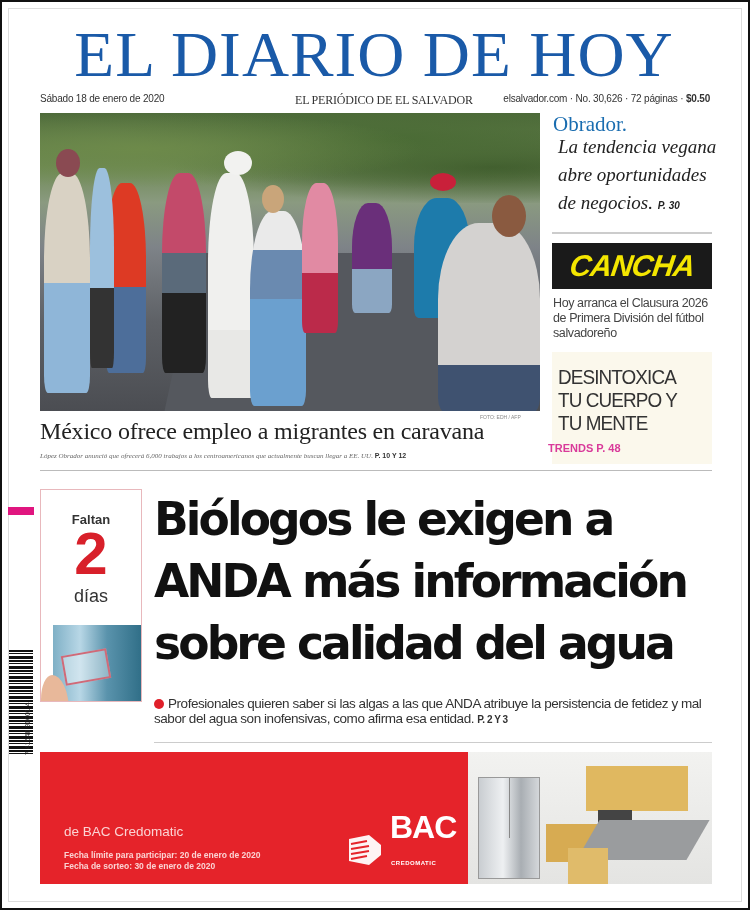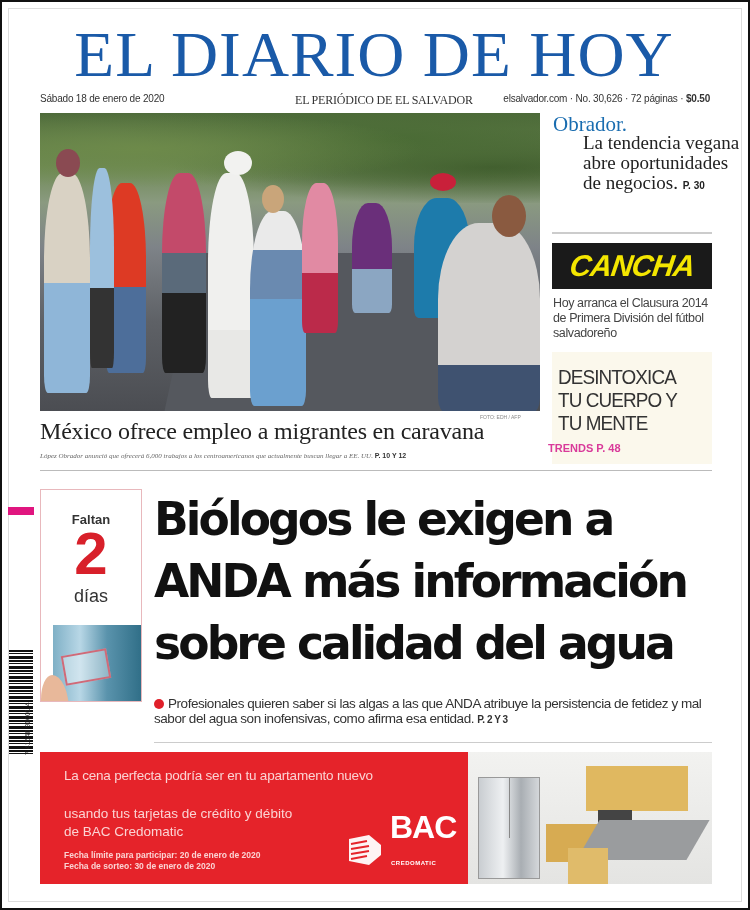--- a/index.html
+++ b/index.html
@@ -19,21 +19,21 @@
   .edition b { font-weight: bold; }
 
   .photo { position: absolute; left: 40px; top: 113px; width: 500px; height: 298px; overflow: hidden;
     background: linear-gradient(180deg, #4d6a3a 0%, #6f8a55 18%, #8a9a80 30%, #7e8388 45%, #5e6166 70%, #4b4d52 100%); }
   .photo .road { position: absolute; left: 140px; top: 140px; width: 300px; height: 170px; background: #55585e; transform: skewX(-12deg); }
   .photo .trees { position: absolute; left: 0; top: 0; width: 100%; height: 90px; background: radial-gradient(ellipse at 20% 40%, #6d8a4a 0%, transparent 50%), radial-gradient(ellipse at 70% 30%, #4a6b35 0%, transparent 55%), radial-gradient(ellipse at 90% 60%, #3e5a2c 0%, transparent 50%); }
   .person { position: absolute; border-radius: 40% 40% 8% 8%; }
   .head { position: absolute; border-radius: 50%; background: #8b5e44; }
   .photo-credit { position: absolute; left: 480px; top: 414px; font-size: 5px; color: #888; }
   .neg-kicker { position: absolute; left: 553px; top: 112px; font-family: "Liberation Serif", serif; font-size: 21px; color: #1a6db0; }
-  .neg-head { position: absolute; left: 583px; top: 133px; width: 160px; font-family: "Liberation Serif", serif; font-size: 19px; line-height: 20px; color: #222; }
+  .neg-head { position: absolute; left: 558px; top: 133px; width: 160px; font-family: "Liberation Serif", serif; font-size: 19px; line-height: 28px; color: #222; font-style: italic; }
   .neg-head .page { font-family: "Liberation Sans", sans-serif; font-size: 10px; font-weight: bold; }
   .rule { position: absolute; height: 2px; background: #ccc; }
 
   .cancha-box { position: absolute; left: 552px; top: 243px; width: 160px; height: 46px; background: #1a1a1a; }
   .cancha-logo { position: absolute; left: 0; top: 0; width: 160px; height: 46px; text-align: center; font-family: "Liberation Sans", sans-serif; font-weight: bold; font-style: italic; font-size: 30px; line-height: 46px; color: #f4e600; letter-spacing: -1px; transform: skewX(-8deg); }
   .cancha-text { position: absolute; left: 553px; top: 296px; width: 162px; font-size: 12.5px; line-height: 15px; color: #444; letter-spacing: -0.4px; }
 
   .trends-box { position: absolute; left: 552px; top: 352px; width: 160px; height: 112px; background: #fbf8ec; }
   .trends-head { position: absolute; left: 558px; top: 365px; width: 150px; font-size: 21px; line-height: 23px; color: #333; letter-spacing: -1px; transform: scaleX(0.9); transform-origin: left; }
   .trends-ref { position: absolute; left: 548px; top: 442px; font-size: 11px; color: #d93a9a; font-weight: bold; }
@@ -130,21 +130,21 @@
 <div class="neg-kicker">Obrador.</div>
 <div class="neg-head">
   <span>La tendencia vegana abre oportunidades de negocios.</span>
   <span class="page">P. 30</span>
 </div>
 <div class="rule" style="left:552px;top:232px;width:160px;"></div>
 
 <div class="cancha-box">
   <div class="cancha-logo">CANCHA</div>
 </div>
-<div class="cancha-text">Hoy arranca el Clausura 2014 de Primera División del fútbol salvadoreño</div>
+<div class="cancha-text">Hoy arranca el Clausura 2026 de Primera División del fútbol salvadoreño</div>
 
 <div class="trends-box"></div>
 <div class="trends-head">
   <div>DESINTOXICA</div>
   <div>TU CUERPO Y</div>
   <div>TU MENTE</div>
 </div>
 <div class="trends-ref">TRENDS P. 48</div>
 
 <div class="pink-tab"></div>
@@ -166,22 +166,20 @@
   <div>ANDA más información</div>
   <div>sobre calidad del agua</div>
 </div>
 <div class="lead-dek">
   <span class="red-dot"></span><span>Profesionales quieren saber si las algas a las que ANDA atribuye la persistencia de fetidez y mal sabor del agua son inofensivas, como afirma esa entidad.</span>
   <b>P. 2 Y 3</b>
 </div>
 <div class="rule" style="left:154px;top:742px;width:558px;height:1px;background:#ccc;"></div>
 
 <div class="ad">
-  <div class="ad-line1">La cena perfecta podría ser en tu apartamento nuevo</div>
-  <div class="ad-line3">usando tus tarjetas de crédito y débito</div>
   <div class="ad-line4">de BAC Credomatic</div>
   <div class="ad-fine1">Fecha límite para participar: 20 de enero de 2020</div>
   <div class="ad-fine2">Fecha de sorteo: 30 de enero de 2020</div>
   <svg class="bac-icon" viewBox="0 0 36 34">
     <path d="M2 6 L22 2 L34 12 L34 22 L22 32 L2 28 Z" fill="#fff" opacity="0.95"></path>
     <path d="M4 11 L20 8 M4 16 L22 13 M4 21 L22 18 M4 26 L20 23" stroke="#e5232a" stroke-width="2" fill="none"></path>
   </svg>
   <div class="bac-word">BAC</div>
   <div class="bac-sub">CREDOMATIC</div>
 </div>

